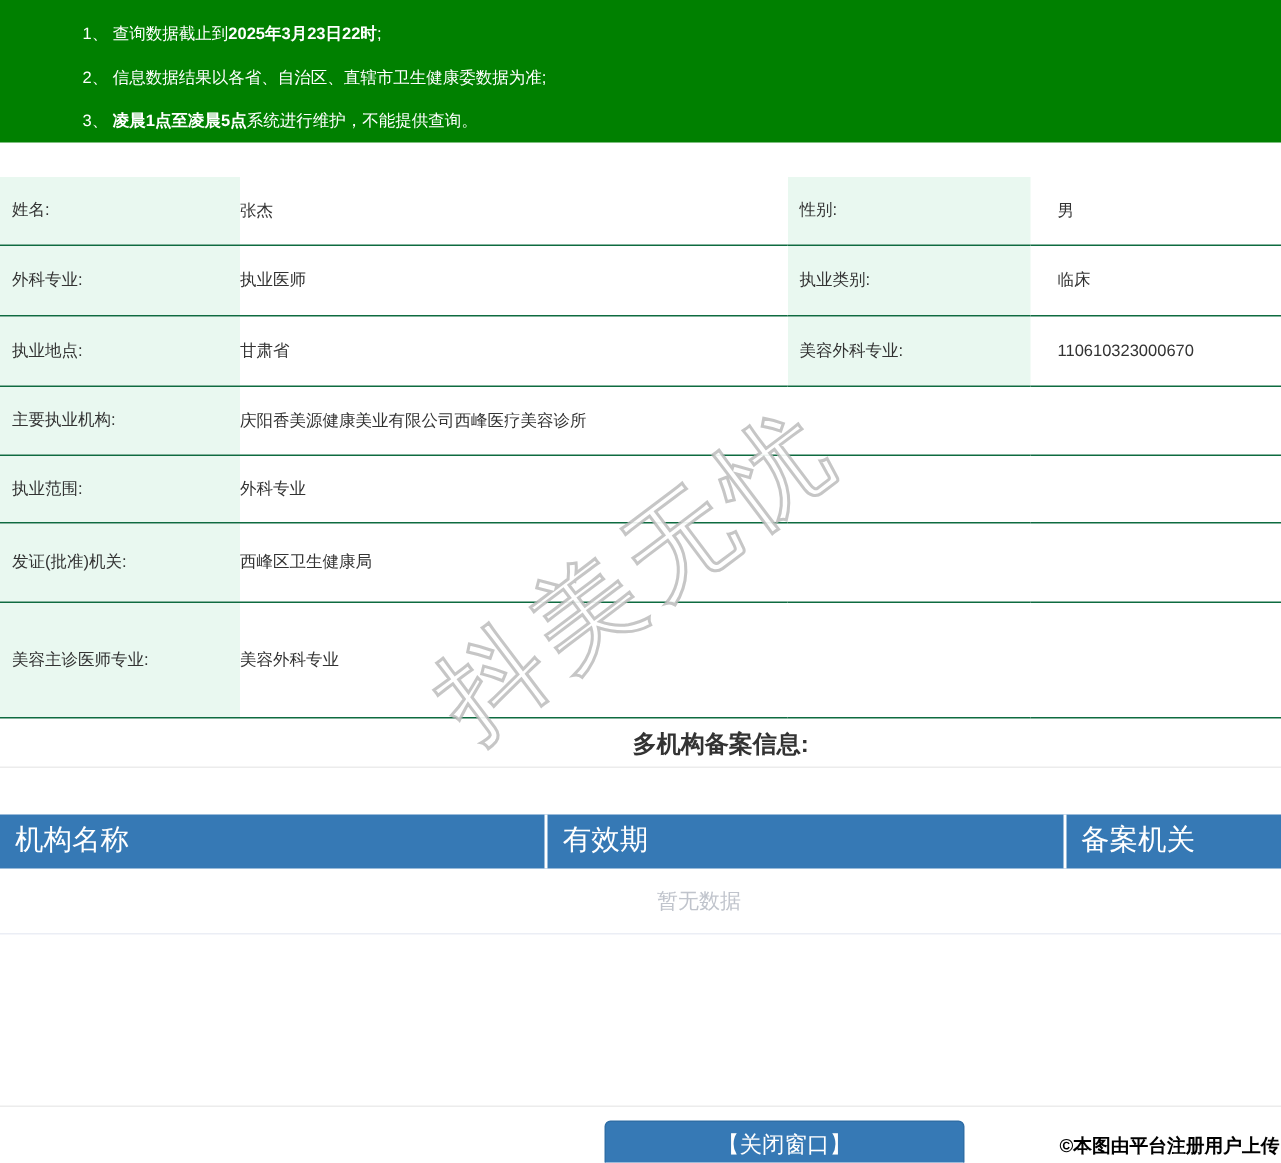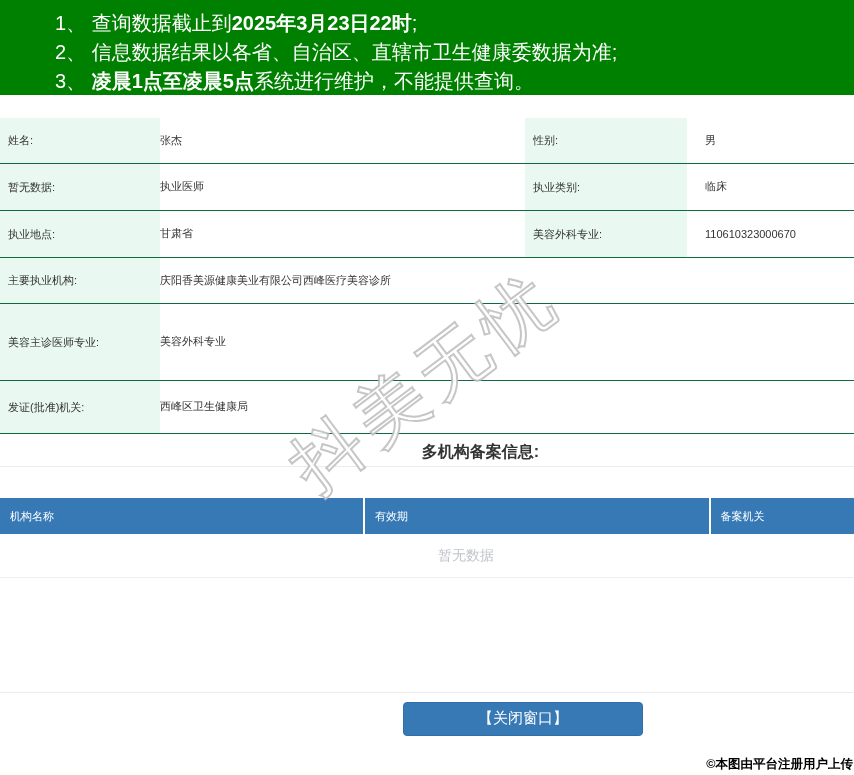--- a/index.html
+++ b/index.html
@@ -5,40 +5,40 @@
   html,body { margin:0; padding:0; }
   body {
     width:854px; height:775px; position:relative; overflow:hidden;
     background:#ffffff; color:#333;
     font-family:"Liberation Sans","DejaVu Sans",sans-serif;
   }
 
   
   .banner {
     background:#008000; height:95px; box-sizing:border-box;
-    padding:9px 10px 0 55px; color:#ffffff; font-size:20px;
+    padding:9px 10px 0 55px; color:#ffffff; font-size:11px;
   }
   .banner .line { height:29px; line-height:29px; white-space:nowrap; }
   .banner .b { font-weight:bold; }
 
   
   table.info { width:854px; border-collapse:collapse; table-layout:fixed;
     margin-top:23px; font-size:11px; }
   table.info td { border-bottom:1px solid #0e6b40; vertical-align:middle;
     overflow:hidden; }
   td.lbl { background:#e9f8f0; padding:4px 36px 4px 8px; line-height:22px; }
   td.val  { padding-left:0; }
   td.val2 { padding-left:18px; }
 
   
   .section-head { margin-top:8px; height:20px; line-height:20px;
     padding-left:107px; text-align:center; font-size:16px; font-weight:bold; }
   .thin-line { border:none; border-top:1px solid #ececec; margin:4px 0 0 0; }
   .org-header { display:flex; height:36px; background:#3679b5; color:#fff;
-    font-size:11px; margin-top:31px; }
+    font-size:19px; margin-top:31px; }
   .org-header .cell { line-height:36px; padding-left:10px; box-sizing:border-box; }
   .org-header .c1 { width:370px; }
   .org-header .c2 { width:352px; border-left:2px solid #fff; }
   .org-header .c3 { width:148px; border-left:2px solid #fff; }
   .empty-row { height:43px; line-height:43px; padding-left:78px;
     text-align:center; color:#c0c4cc; font-size:14px;
     border-bottom:1px solid #ebeef5; }
   .spacer { height:114px; }
   .bottom-line { border:none; border-top:1px solid #ececec; margin:0; }
 
@@ -77,42 +77,46 @@
       <col style="width:167px">
     </colgroup>
   <tbody>
       <tr style="height:45px">
     <td class="lbl">姓名:</td>
     <td class="val">张杰</td>
     <td class="lbl">性别:</td>
     <td class="val2">男</td>
   </tr>
   <tr style="height:47px">
-    <td class="lbl">暂无数据:</td>
+    <td class="lbl">外科专业:</td>
     <td class="val">执业医师</td>
     <td class="lbl">执业类别:</td>
     <td class="val2">临床</td>
   </tr>
   <tr style="height:47px">
     <td class="lbl">执业地点:</td>
     <td class="val">甘肃省</td>
     <td class="lbl">美容外科专业:</td>
     <td class="val2">110610323000670</td>
   </tr>
   <tr style="height:46px">
     <td class="lbl">主要执业机构:</td>
     <td class="val" colspan="3">庆阳香美源健康美业有限公司西峰医疗美容诊所</td>
   </tr>
-  <tr style="height:77px">
-    <td class="lbl">美容主诊医师专业:</td>
-    <td class="val" colspan="3">美容外科专业</td>
+  <tr style="height:45px">
+    <td class="lbl">执业范围:</td>
+    <td class="val" colspan="3">外科专业</td>
   </tr>
   <tr style="height:53px">
     <td class="lbl">发证(批准)机关:</td>
     <td class="val" colspan="3">西峰区卫生健康局</td>
+  </tr>
+  <tr style="height:77px">
+    <td class="lbl">美容主诊医师专业:</td>
+    <td class="val" colspan="3">美容外科专业</td>
   </tr>
 </tbody>
   </table>
 
 <div class="section-head">多机构备案信息:</div>
 <hr class="thin-line">
 
 <div class="org-header">
   <div class="cell c1">机构名称</div>
   <div class="cell c2">有效期</div>

